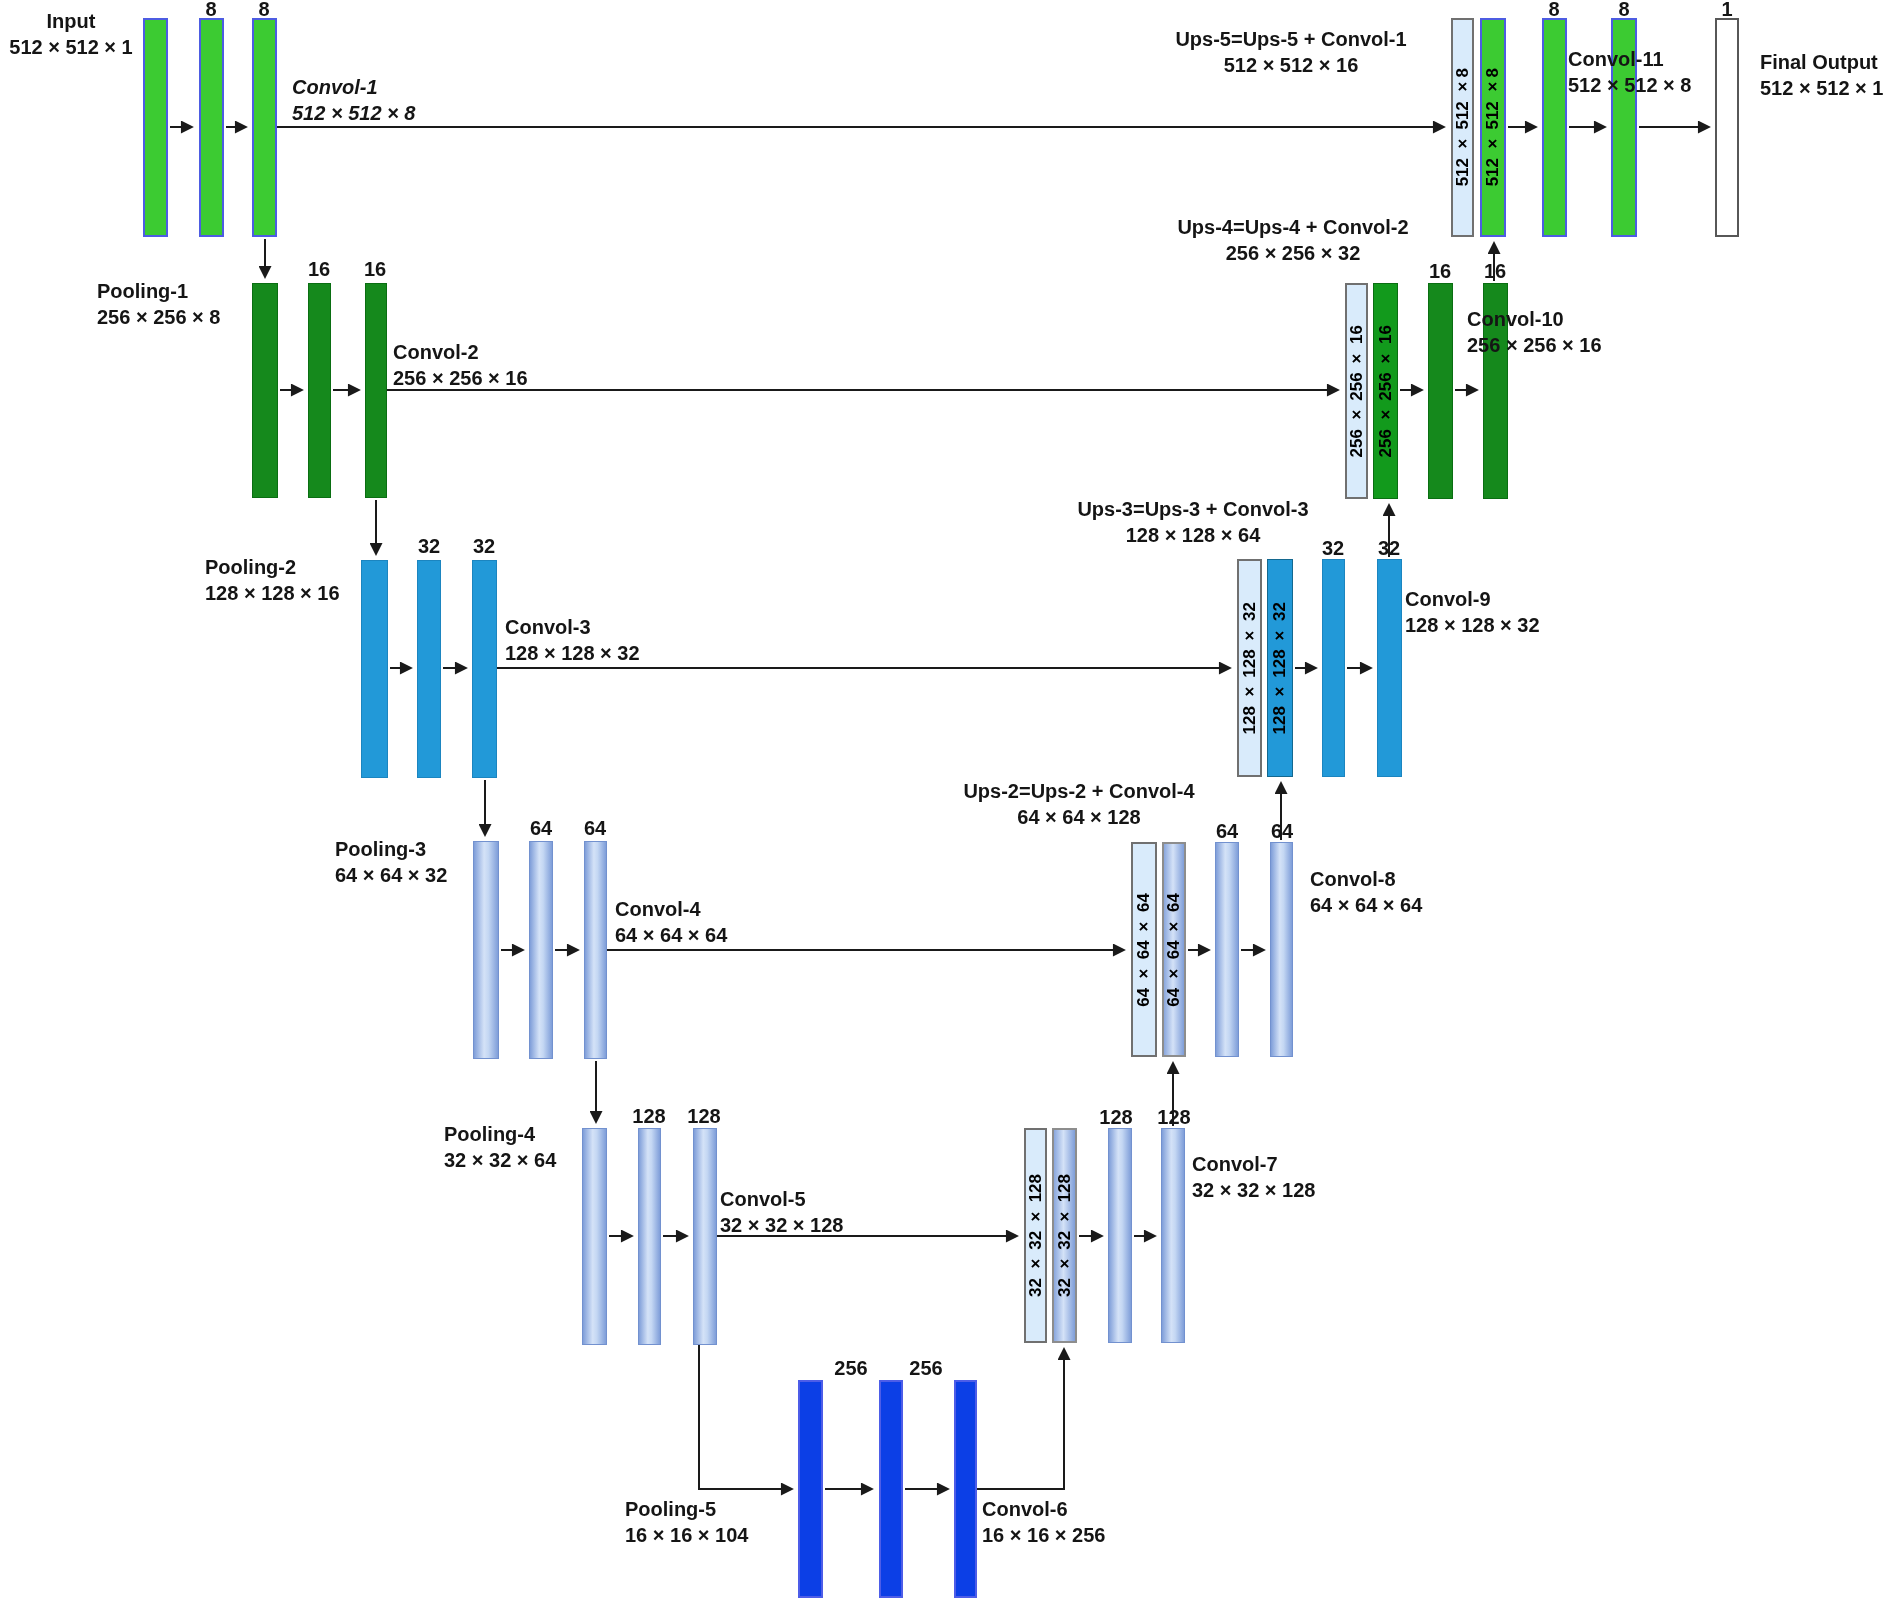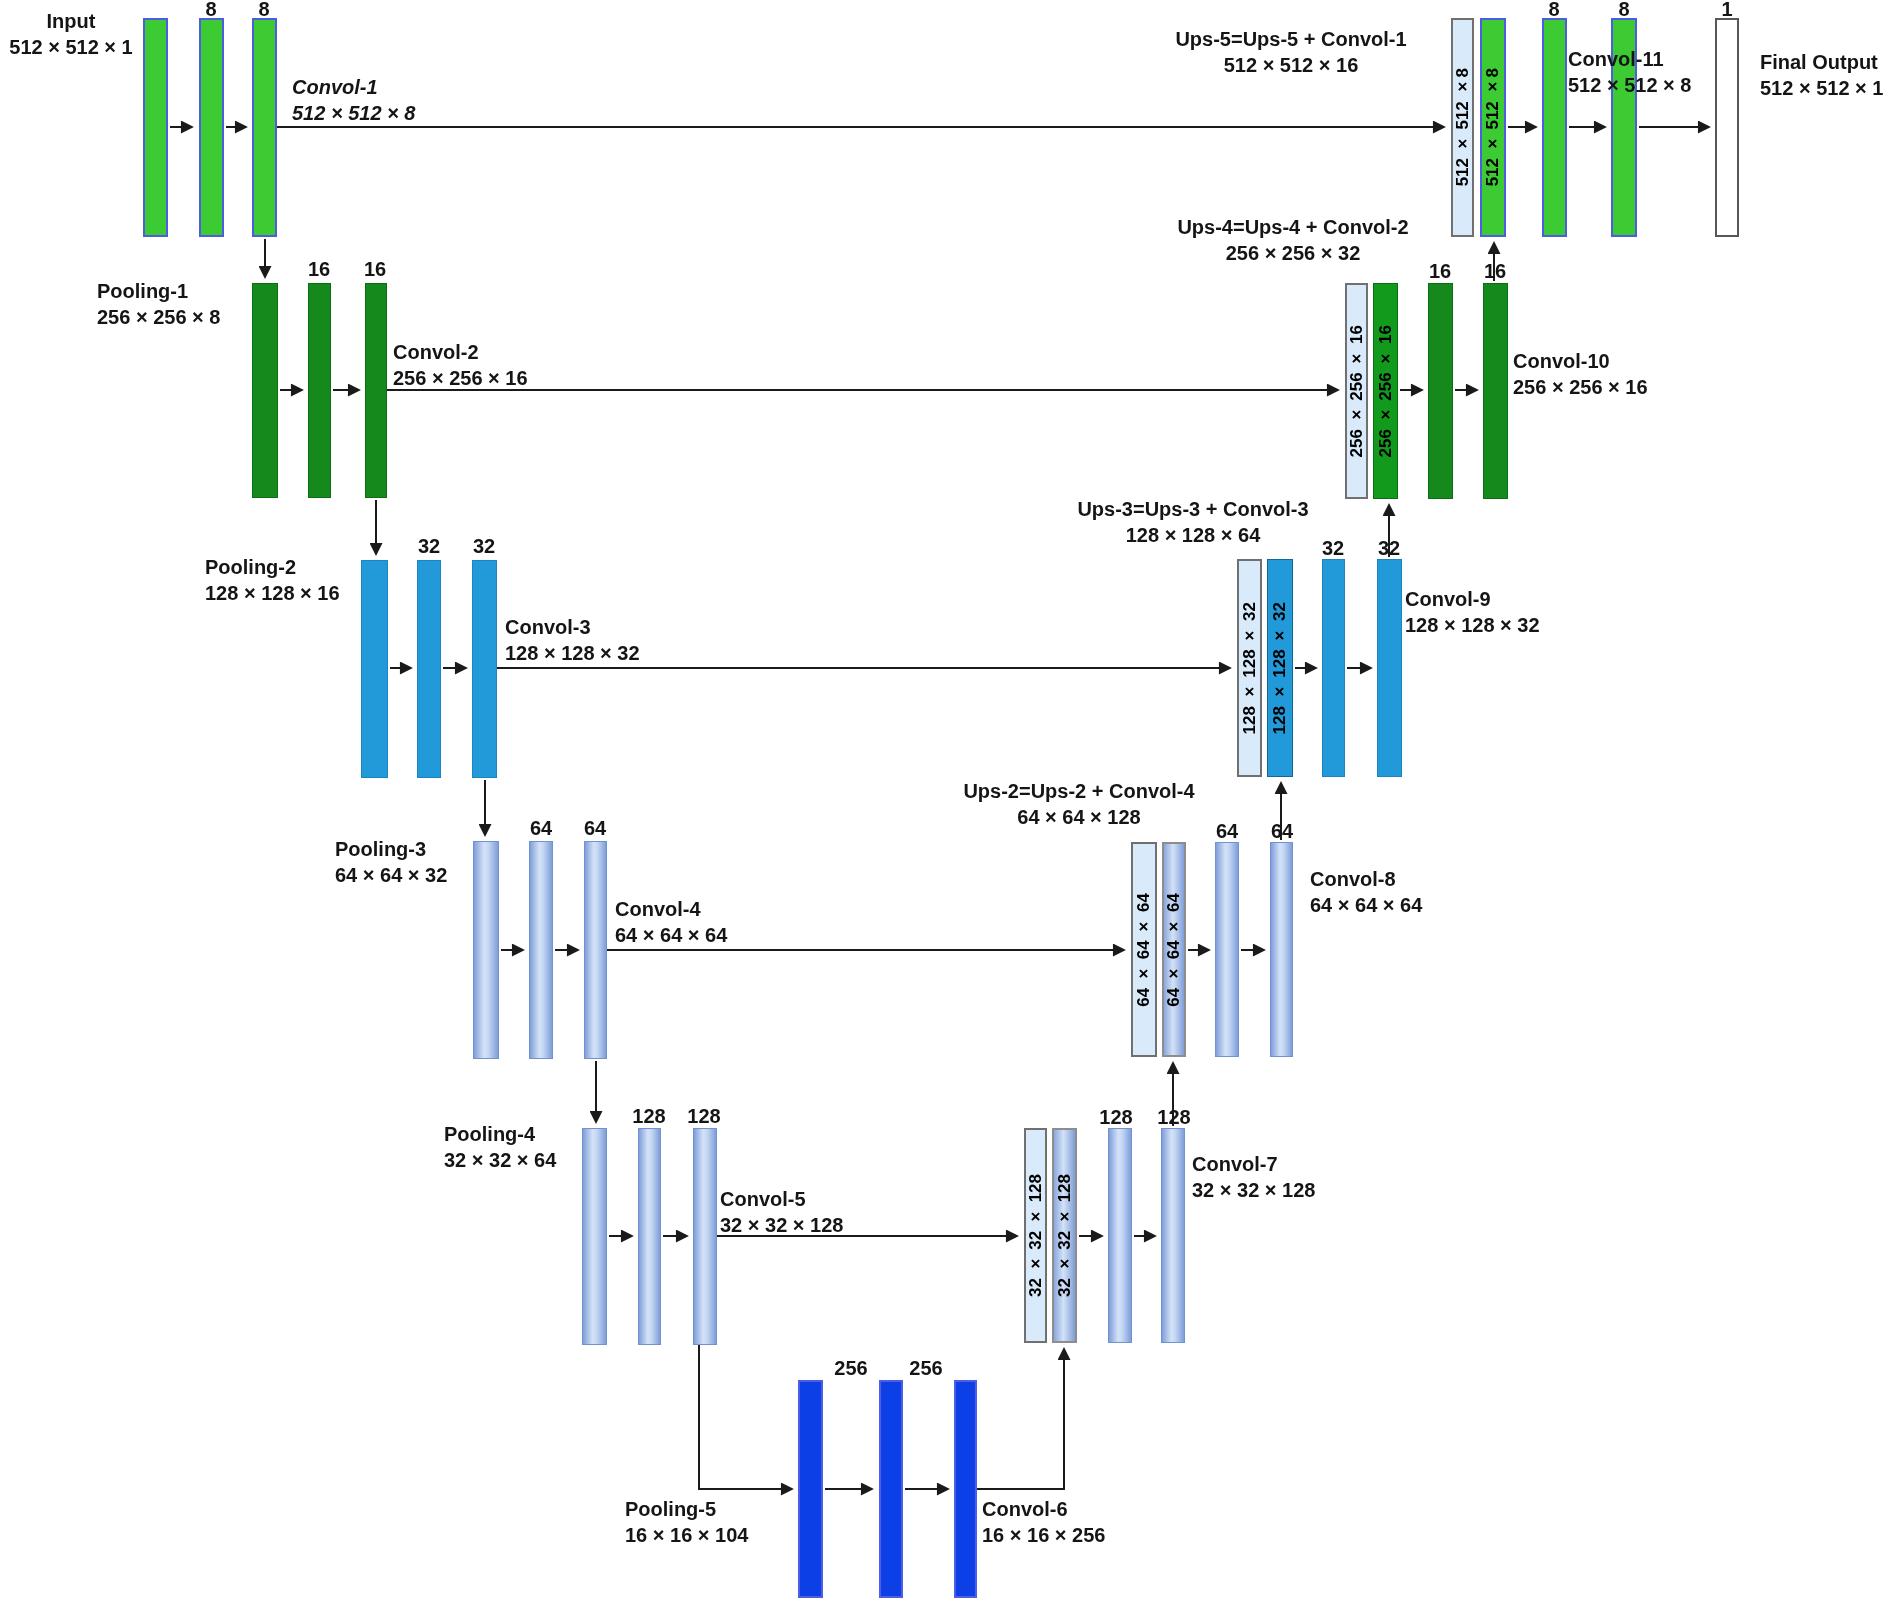--- a/index.html
+++ b/index.html
@@ -197,21 +197,21 @@
       <div>128 × 128 × 64</div>
     </div>
     <div class="lbl" style="top: 586px; left: 1405px;">
       <div>Convol-9</div>
       <div>128 × 128 × 32</div>
     </div>
     <div class="lbl center" style="top: 214px; left: 1293px;">
       <div>Ups-4=Ups-4 + Convol-2</div>
       <div>256 × 256 × 32</div>
     </div>
-    <div class="lbl" style="top: 306px; left: 1513px; margin-top: 42px;">
+    <div class="lbl" style="top: 306px; left: 1467px;">
       <div>Convol-10</div>
       <div>256 × 256 × 16</div>
     </div>
     <div class="lbl center" style="top: 26px; left: 1291px; text-align: center;">
       <div>Ups-5=Ups-5 + Convol-1</div>
       <div>512 × 512 × 16</div>
     </div>
     <div class="lbl" style="top: 46px; left: 1568px;">
       <div>Convol-11</div>
       <div>512 × 512 × 8</div>

